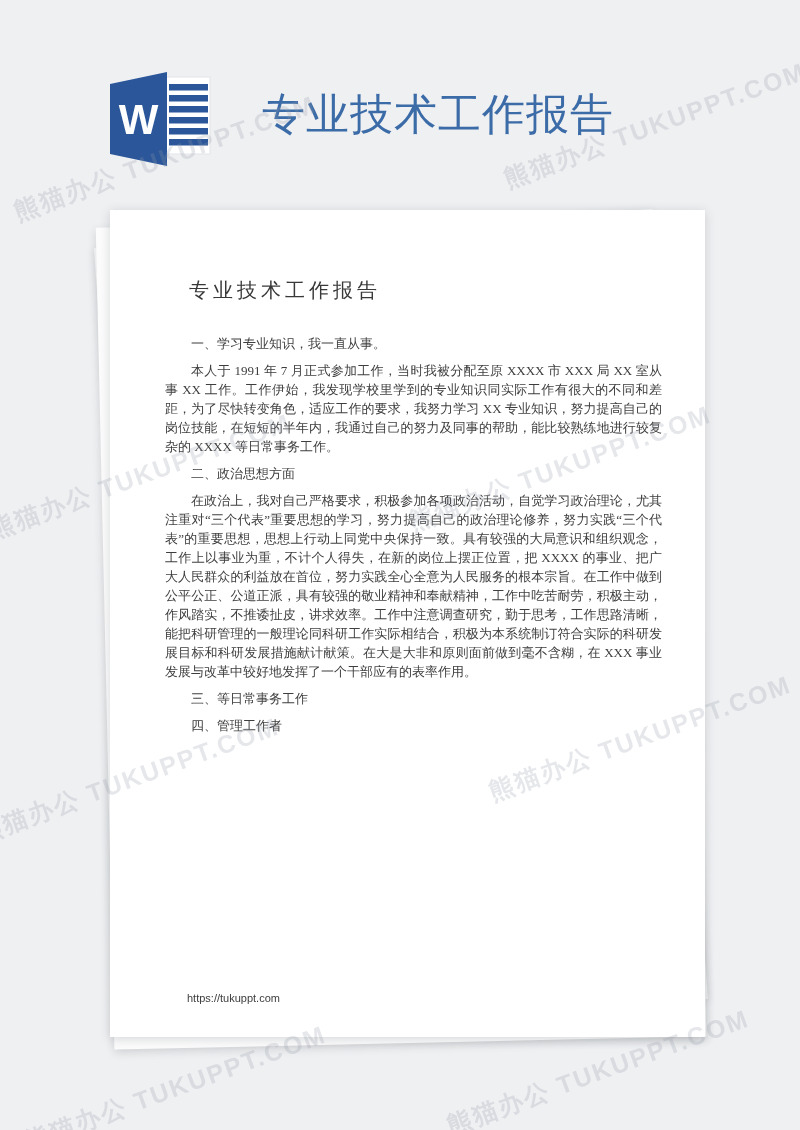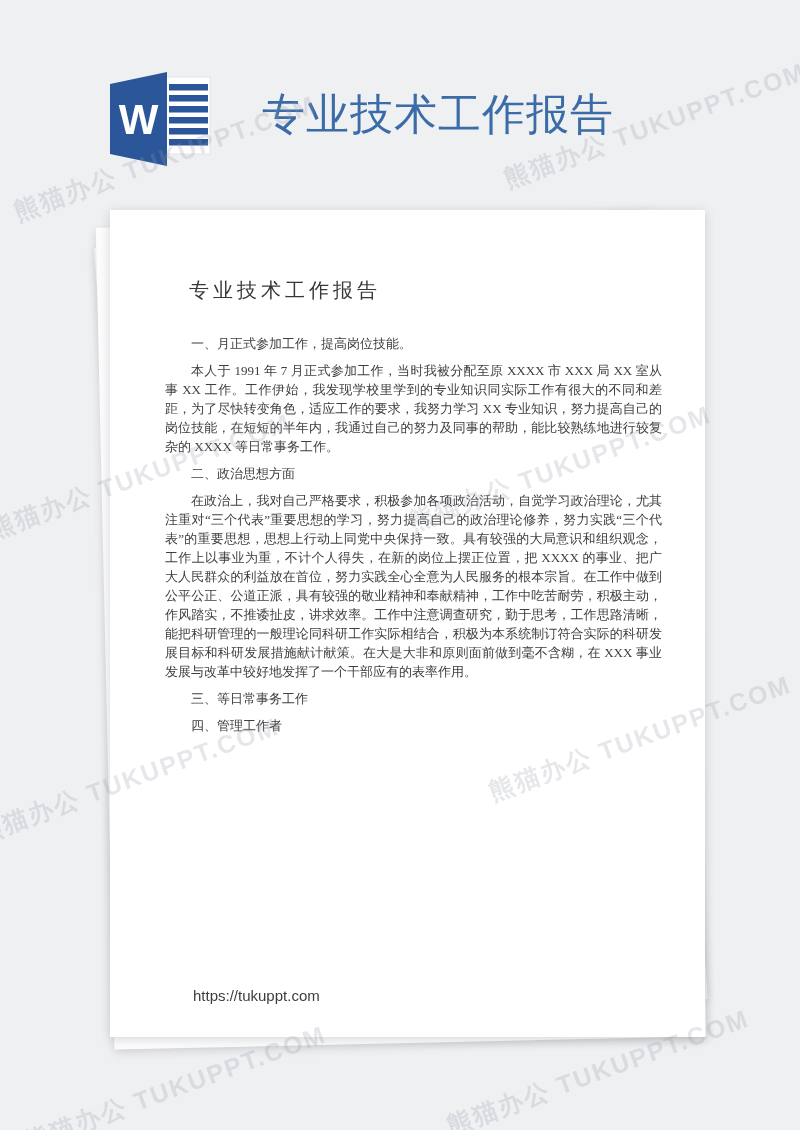--- a/index.html
+++ b/index.html
@@ -47,22 +47,22 @@
   }
   .para{
     font-family:"Liberation Serif","DejaVu Serif",serif;
     font-size:13px;line-height:19px;
     color:#3e3e3e;
     text-align:justify;
     text-indent:2em;
     margin:8px 0;
   }
   .doc-footer{
-    position:absolute;left:83px;bottom:33px;
-    font-size:15px;color:#3d3d3d;text-decoration:none;
+    position:absolute;left:77px;bottom:33px;
+    font-size:11px;color:#3d3d3d;text-decoration:none;
     font-family:"Liberation Sans","DejaVu Sans",sans-serif;
   }
   
   .wm{
     position:absolute;z-index:5;
     transform:translate(-50%,-50%) rotate(-20deg);
     font-size:25px;font-weight:700;letter-spacing:2px;
     color:rgba(148,156,168,.24);
     white-space:nowrap;pointer-events:none;
     font-family:"Liberation Sans","DejaVu Sans",sans-serif;
@@ -100,21 +100,21 @@
   <text x="28.5" y="63" text-anchor="middle" font-size="42" font-weight="bold" font-family="Liberation Sans, DejaVu Sans, sans-serif" fill="#ffffff">W</text>
 </svg>
 <h1 class="header-title">专业技术工作报告</h1>
 
 <div class="sheet back2"></div>
 <div class="sheet back1"></div>
 
 <main class="paper">
   <h2 class="doc-title">专业技术工作报告</h2>
 
-  <p class="para">一、月正式参加工作，提高岗位技能。</p>
+  <p class="para">一、学习专业知识，我一直从事。</p>
   <p class="para">本人于 1991 年 7 月正式参加工作，当时我被分配至原 XXXX 市 XXX 局 XX 室从事 XX 工作。工作伊始，我发现学校里学到的专业知识同实际工作有很大的不同和差距，为了尽快转变角色，适应工作的要求，我努力学习 XX 专业知识，努力提高自己的岗位技能，在短短的半年内，我通过自己的努力及同事的帮助，能比较熟练地进行较复杂的 XXXX 等日常事务工作。</p>
   <p class="para">二、政治思想方面</p>
   <p class="para">在政治上，我对自己严格要求，积极参加各项政治活动，自觉学习政治理论，尤其注重对“三个代表”重要思想的学习，努力提高自己的政治理论修养，努力实践“三个代表”的重要思想，思想上行动上同党中央保持一致。具有较强的大局意识和组织观念，工作上以事业为重，不计个人得失，在新的岗位上摆正位置，把 XXXX 的事业、把广大人民群众的利益放在首位，努力实践全心全意为人民服务的根本宗旨。在工作中做到公平公正、公道正派，具有较强的敬业精神和奉献精神，工作中吃苦耐劳，积极主动，作风踏实，不推诿扯皮，讲求效率。工作中注意调查研究，勤于思考，工作思路清晰，能把科研管理的一般理论同科研工作实际相结合，积极为本系统制订符合实际的科研发展目标和科研发展措施献计献策。在大是大非和原则面前做到毫不含糊，在 XXX 事业发展与改革中较好地发挥了一个干部应有的表率作用。</p>
   <p class="para">三、等日常事务工作</p>
   <p class="para">四、管理工作者</p>
 
   <a class="doc-footer">https://tukuppt.com</a>
 </main>
 
 </body></html>

